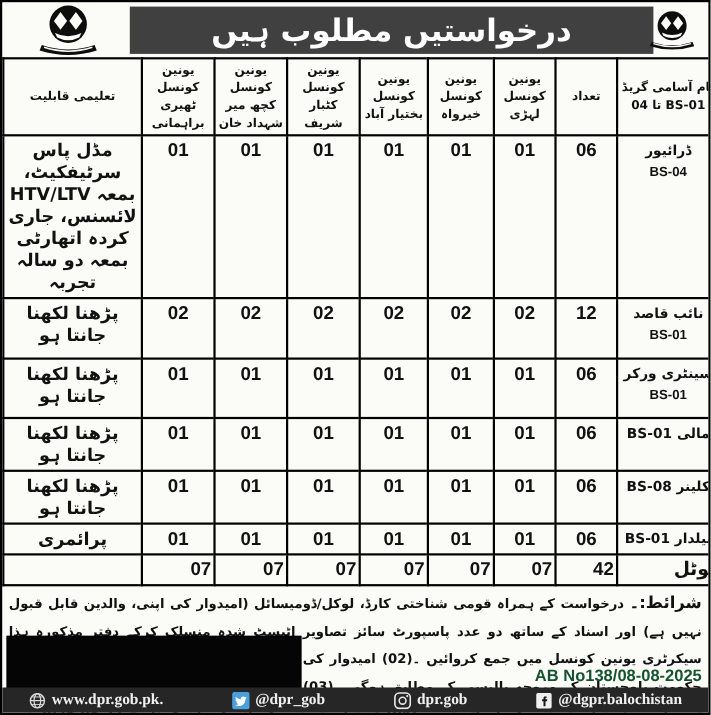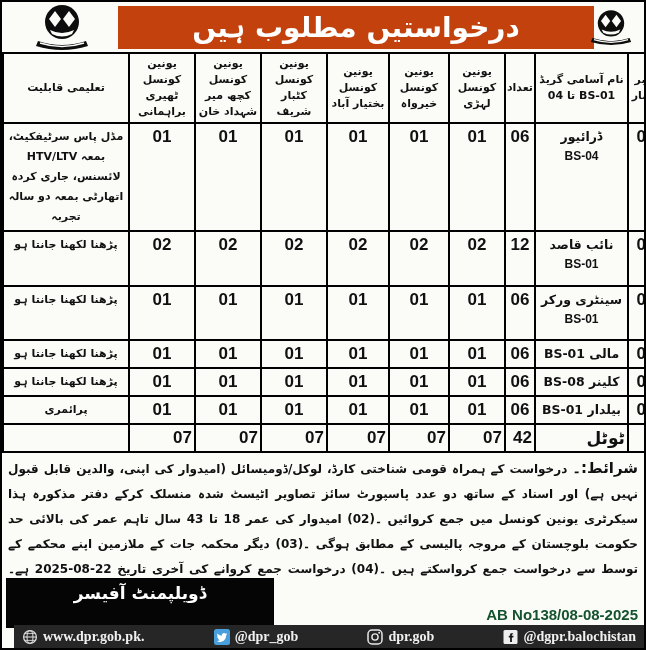--- a/index.html
+++ b/index.html
@@ -9,40 +9,40 @@
     background:#fbfbf8; color:#111; border:2px solid #000; overflow:hidden;
     font-family:"DejaVu Sans", sans-serif;
   }
   
   .header { position:relative; height:50px; }
   .emblem { position:absolute; top:1px; }
   .emblem.left  { left:20px;  width:80px; height:50px; }
   .emblem.right { right:2px;  width:62px; height:50px; }
   .title-bar {
     position:absolute; left:116px; top:4px; width:476px; height:43px;
-    background:#c2410c; color:#fff; display:flex; align-items:center; justify-content:center;
+    background:#404040; color:#fff; display:flex; align-items:center; justify-content:center;
   }
   .title-bar span { font-size:28px; font-weight:bold; direction:rtl; }
   
   .intro {
     direction:rtl; text-align:center; font-size:11.5px; font-weight:bold;
     line-height:15px; padding:1px 5px 2px; height:33px; overflow:hidden;
     border-bottom:2px solid #000;
   }
   
   table.vacancy { width:100%; border-collapse:collapse; table-layout:fixed; direction:rtl; }
   table.vacancy th, table.vacancy td {
     border:2px solid #000; text-align:center; vertical-align:top; overflow:hidden;
   }
   table.vacancy th { font-size:11px; font-weight:bold; padding:2px 1px; line-height:16px; height:42px; vertical-align:middle; }
   table.vacancy td { padding:3px 2px; }
   td.num { font-family:"Liberation Sans", sans-serif; font-weight:bold; font-size:17px; }
   td.post-cell div.urdu { font-size:12.5px; font-weight:bold; line-height:20px; }
   td.post-cell div.grade { font-family:"Liberation Sans", sans-serif; font-weight:bold; font-size:12px; line-height:18px; }
-  td.qual-cell { font-size:11px; font-weight:bold; line-height:20px; padding:4px 5px; }
+  td.qual-cell { font-size:16px; font-weight:bold; line-height:20px; padding:4px 5px; }
   tbody tr:nth-child(1) td { height:101px; }
   tbody tr:nth-child(2) td { height:55px; }
   tbody tr:nth-child(3) td { height:54px; }
   tbody tr:nth-child(4) td,
   tbody tr:nth-child(5) td,
   tbody tr:nth-child(6) td { height:28px; }
   tr.total-row td { height:22px; vertical-align:middle;text-align:right; }
   tr.total-row td.post-cell { font-size:17px; font-weight:bold;margin-left:16px; }
   
   .terms {
@@ -57,22 +57,22 @@
     font-size:17px; font-weight:bold; line-height:24px; padding-top:2px;
     border:1px solid #000;
   }
   .ref-number {
     position:absolute; right:6px; top:604px;
     font-family:"Liberation Sans", sans-serif; font-weight:bold; font-size:15px; color:#14532d;
   }
   
   .footer-bar {
     position:absolute; left:0; right:0; bottom:0; height:23px; background:#262626;
-    display:flex; align-items:center; justify-content:space-between; padding:0 8px;
-    font-family:"Liberation Serif", serif; font-weight:bold; font-size:14px; color:#f0f0f0;margin-left:12px;
+    display:flex; align-items:center; justify-content:space-between; padding:0 24px;
+    font-family:"Liberation Serif", serif; font-weight:bold; font-size:14px; color:#f0f0f0;
   }
   .footer-item { display:flex; align-items:center; gap:5px; }
   .footer-item svg { display:block; }
 </style>
 </head>
 <body>
 
 <div class="page">
 
   <div class="header">
@@ -106,21 +106,21 @@
     <thead>
         <tr>
           <th style="width: 36px;">
             <div>نمبر</div>
             <div>شمار</div>
           </th>
           <th style="width: 93px;">
             <div>نام آسامی گریڈ</div>
             <div>BS-01 تا 04</div>
           </th>
-          <th style="width: 30px;">
+          <th style="width: 56px;">
             <div>تعداد</div>
           </th>
           <th style="width: 56px;">
             <div>یونین کونسل</div>
             <div>لہڑی</div>
           </th>
           <th style="width: 60px;">
             <div>یونین کونسل</div>
             <div>خیرواہ</div>
           </th>
@@ -246,21 +246,20 @@
           <td class="qual-cell"></td>
         </tr>
       </tbody>
   </table>
 
   <div class="terms">
     <span class="lead">شرائط:۔</span><span> درخواست کے ہمراہ قومی شناختی کارڈ، لوکل/ڈومیسائل (امیدوار کی اپنی، والدین قابل قبول نہیں ہے) اور اسناد کے ساتھ دو عدد پاسپورٹ سائز تصاویر اٹیسٹ شدہ منسلک کرکے دفتر مذکورہ ہذا سیکرٹری یونین کونسل میں جمع کروائیں ۔(02) امیدوار کی عمر 18 تا 43 سال تاہم عمر کی بالائی حد حکومت بلوچستان کے مروجہ پالیسی کے مطابق ہوگی ۔(03) دیگر محکمہ جات کے ملازمین اپنے محکمے کے توسط سے درخواست جمع کرواسکتے ہیں ۔(04) درخواست جمع کروانے کی آخری تاریخ 22-08-2025 ہے۔ بعد میں وصول ہونے والی درخواستیں قابل غور نہیں ہوں گی اور مجاز اتھارٹی کو یہ حق حاصل ہے کہ کسی ایک یا مشتہر آسامیوں کو منسوخ یا معطل کرے۔ </span>
   </div>
 
   <div class="signature-box">
-    <div>ڈویلپمنٹ آفیسر</div>
   </div>
 
   <div class="ref-number">AB No138/08-08-2025</div>
 
   <div class="footer-bar">
     <div class="footer-item">
       <span>
         <svg width="16" height="16" viewBox="0 0 16 16">
           <circle cx="8" cy="8" r="6.4" stroke="#d8d8d8" stroke-width="1.3" fill="none"></circle>
           <ellipse cx="8" cy="8" rx="3" ry="6.4" stroke="#d8d8d8" stroke-width="1.1" fill="none"></ellipse>

